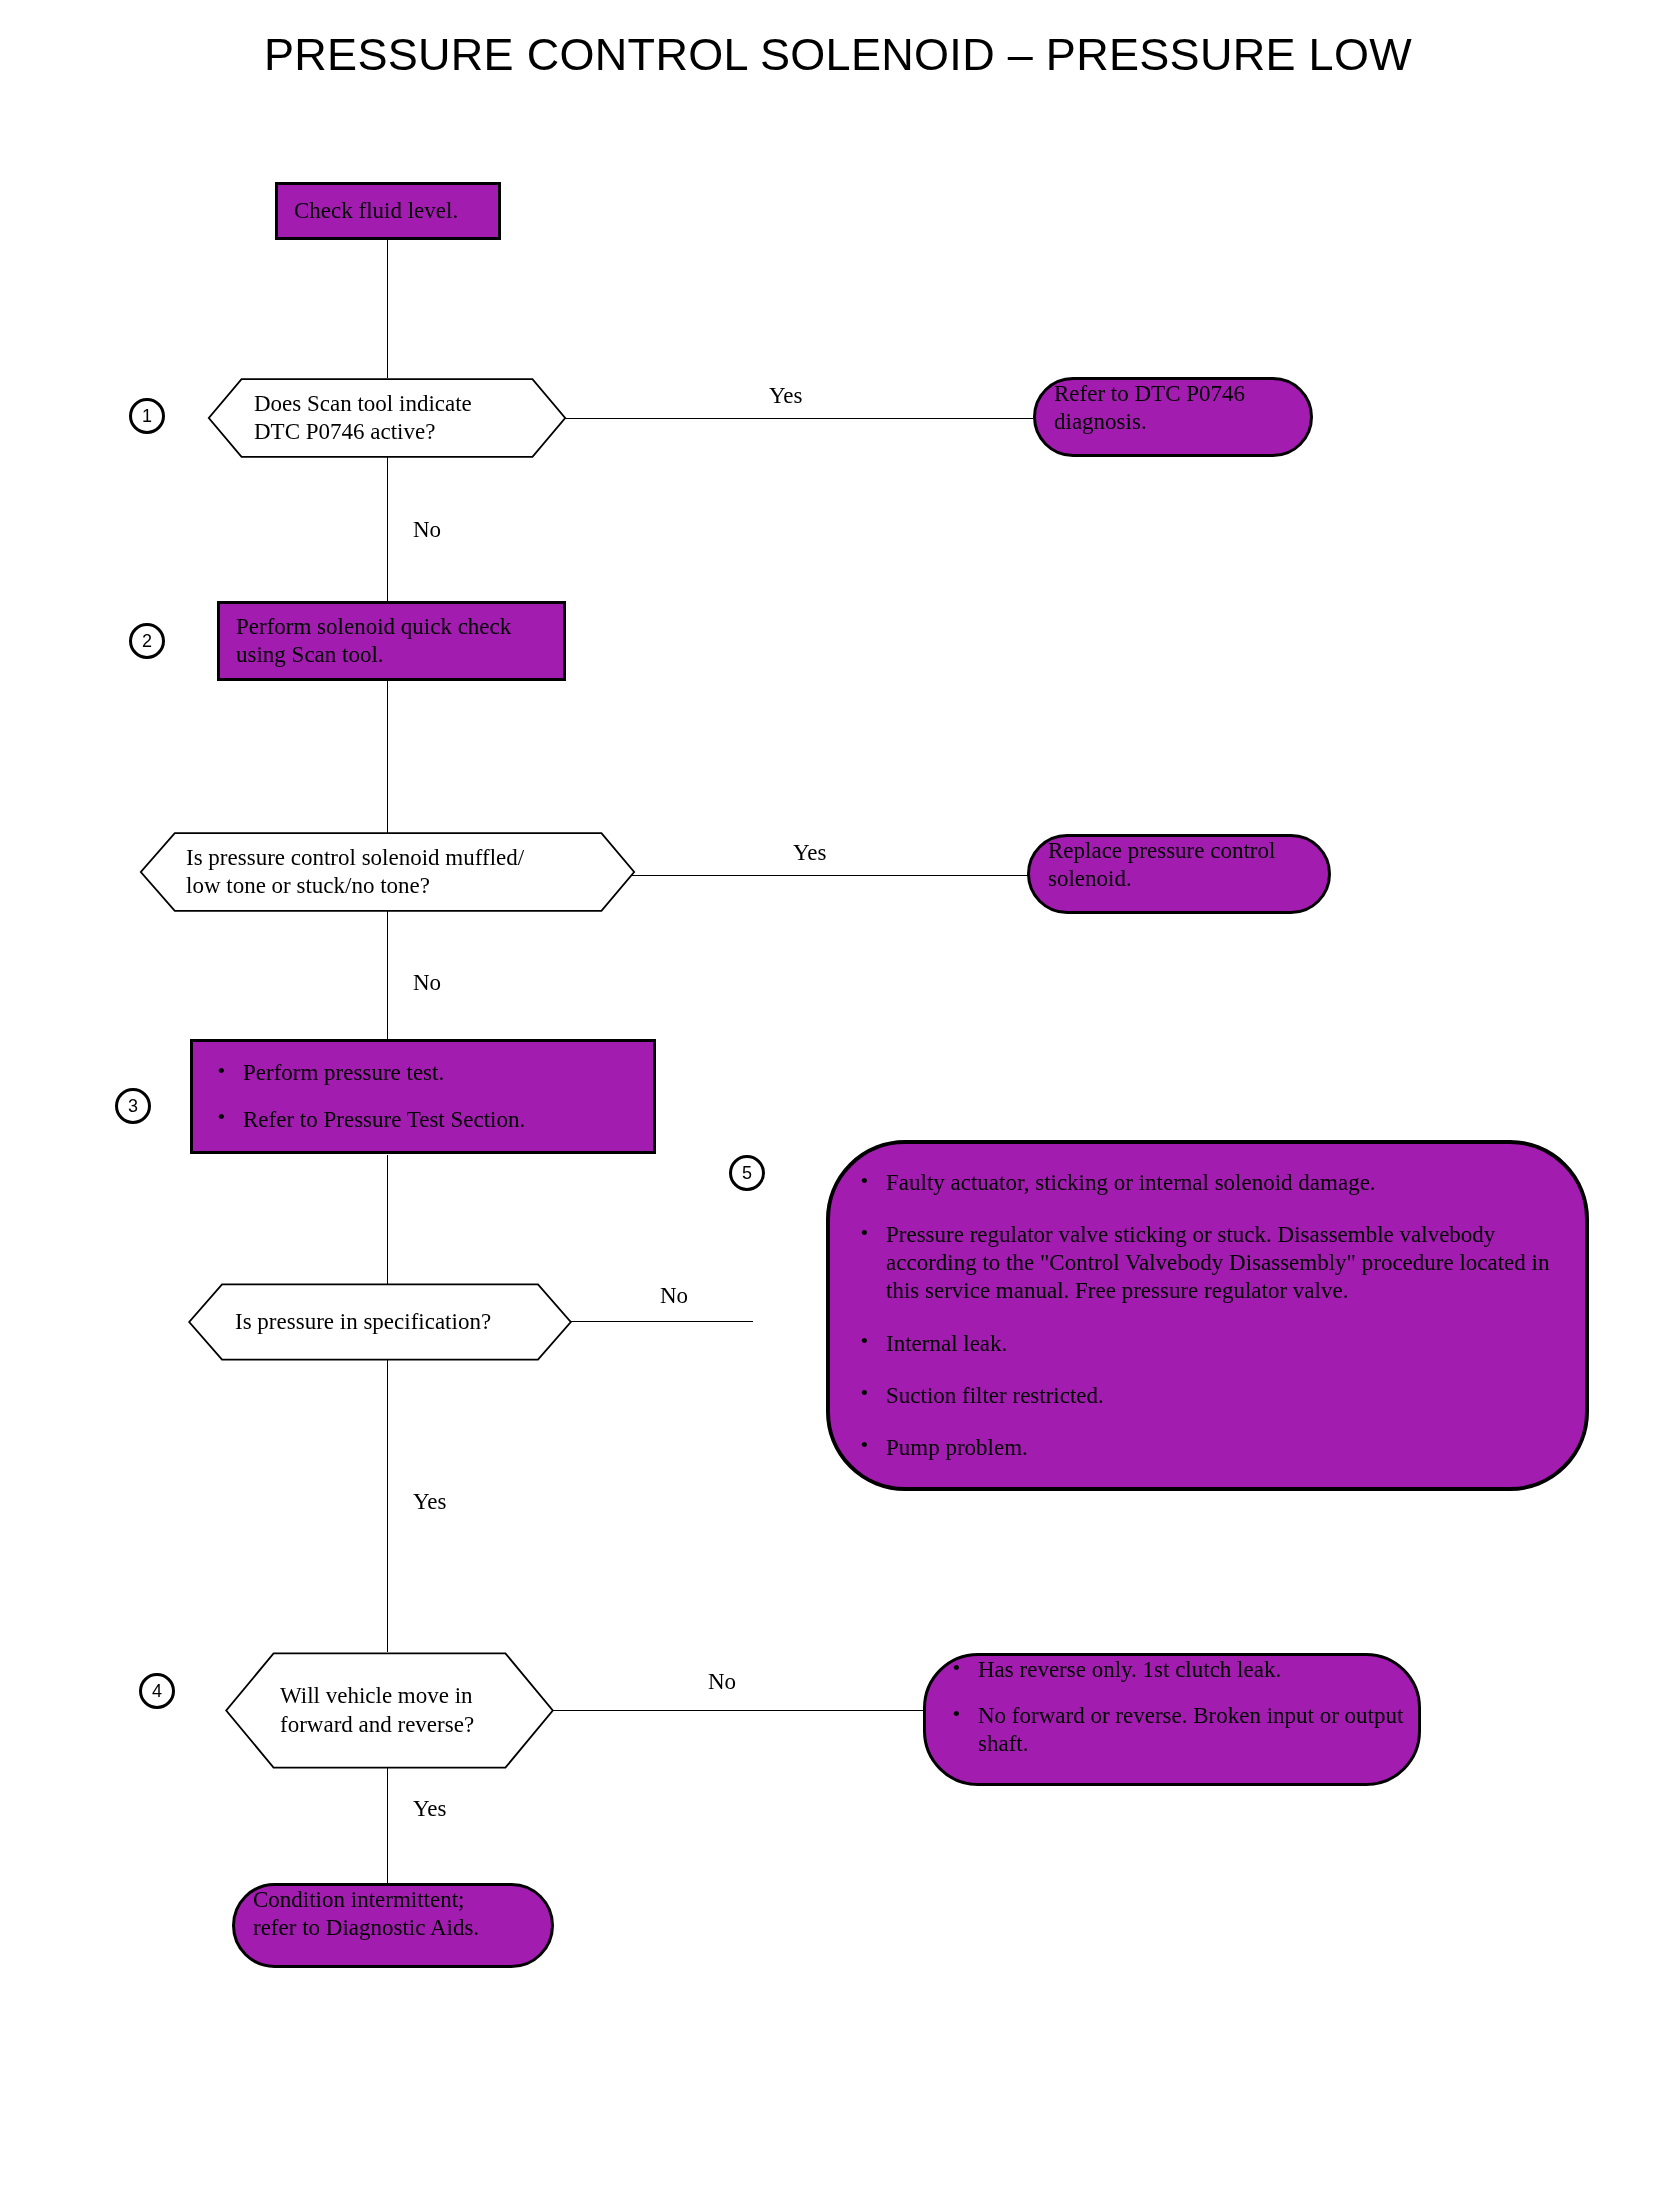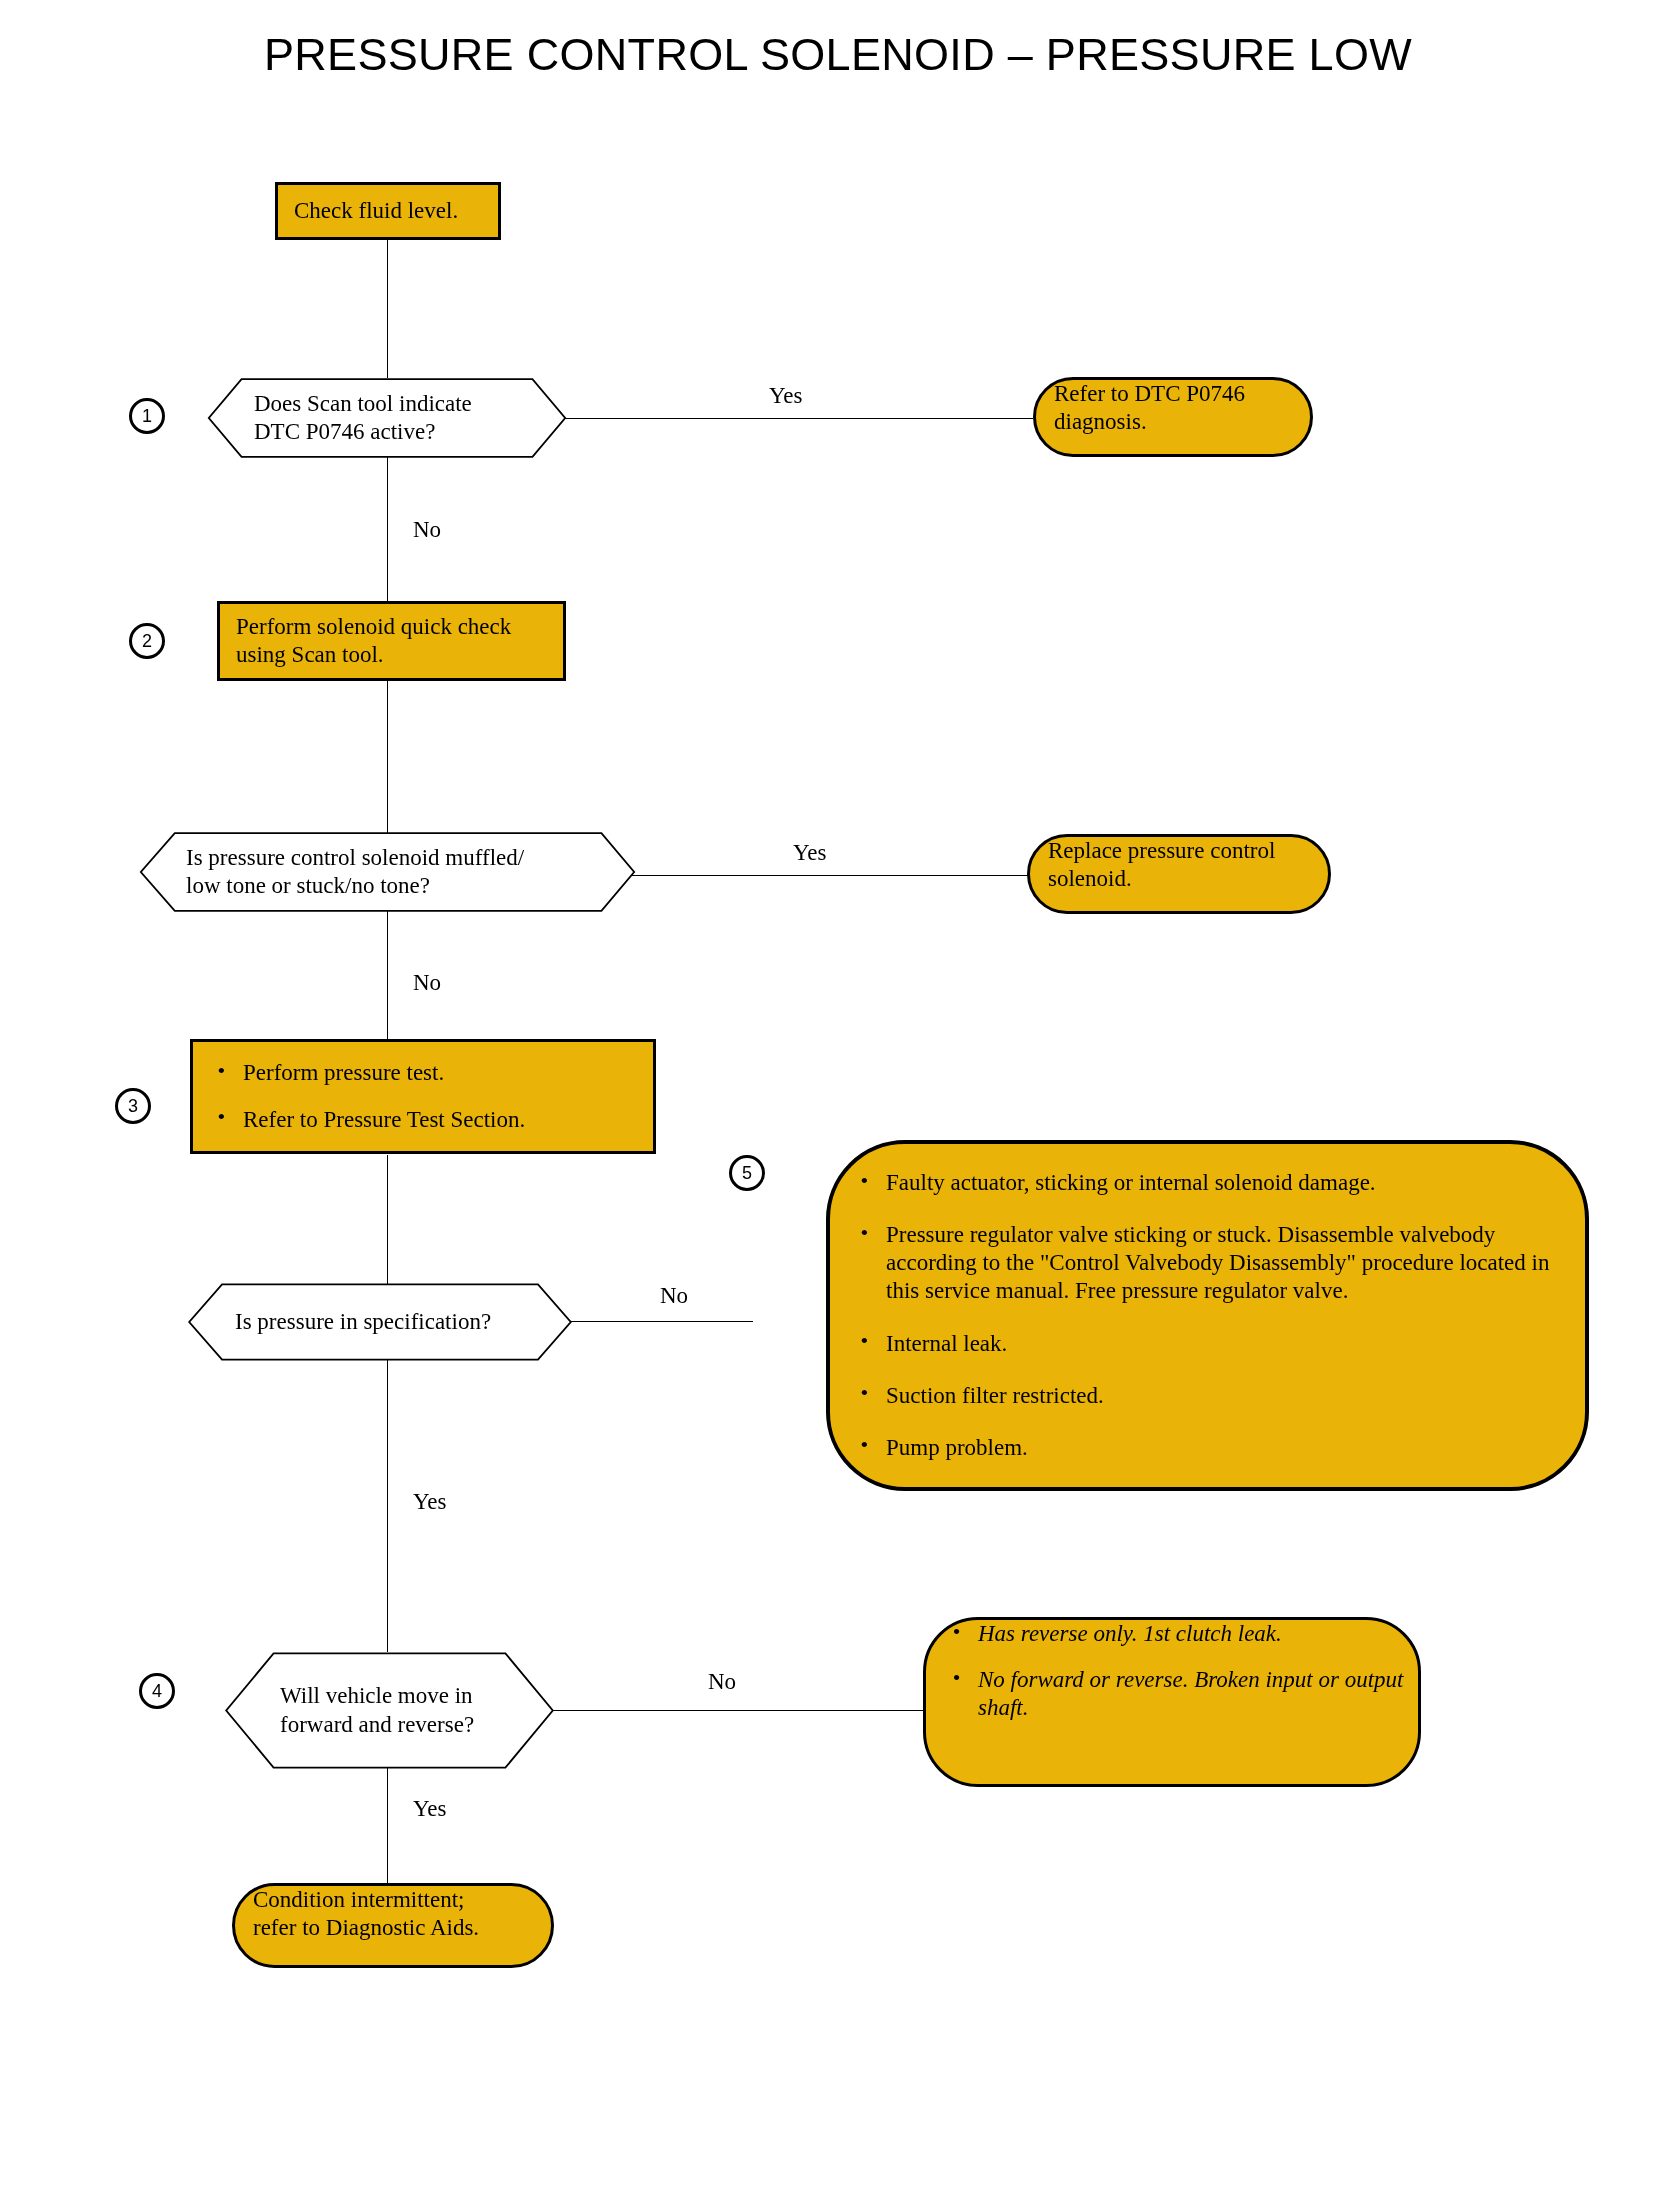--- a/index.html
+++ b/index.html
@@ -27,21 +27,21 @@
     font-size: 45px;
     font-weight: 400;
     letter-spacing: 0.3px;
     color: #000;
   }
 
   
   .node {
     position: absolute;
     box-sizing: border-box;
-    background: #eab308;
+    background: #a21caf;
   }
   .proc {
     border: 3px solid #000;
     display: flex;
     align-items: center;
   }
   .proc .inner { padding: 0 0 0 16px; width: 100%; }
 
   .term {
     border: 3.6px solid #000;
@@ -252,21 +252,21 @@
   <div class="hexwrap" style="left:225px; top:1652px; width:329px; height:117px;font-family:Liberation Serif, serif;">
     <svg width="329" height="117" viewBox="0 0 542 192">
       <polygon points="80,2 462,2 540,96 462,190 80,190 2,96" fill="#ffffff" stroke="#000000" stroke-width="3"></polygon>
     </svg>
     <div class="hexlabel" style="left:55px; top:0; width:243px; height:117px;">Will vehicle move in
 forward and reverse?</div>
   </div>
   <div class="edgelabel" style="left:708px; top:1669px;">No</div>
   <div class="edgelabel" style="left:413px; top:1796px;">Yes</div>
 
-  <div class="node term" style="left:923px; top:1617px; width:498px; height:170px;font-style:italic;">
+  <div class="node term" style="left:923px; top:1653px; width:498px; height:133px;">
     <div class="inner">
       <ul class="blist">
         <li>Has reverse only. 1st clutch leak.</li>
         <li>No forward or reverse. Broken input or output shaft.</li>
       </ul>
     </div>
   </div>
 
   <div class="node term" style="left:232px; top:1883px; width:322px; height:85px;">
     <div class="inner">

